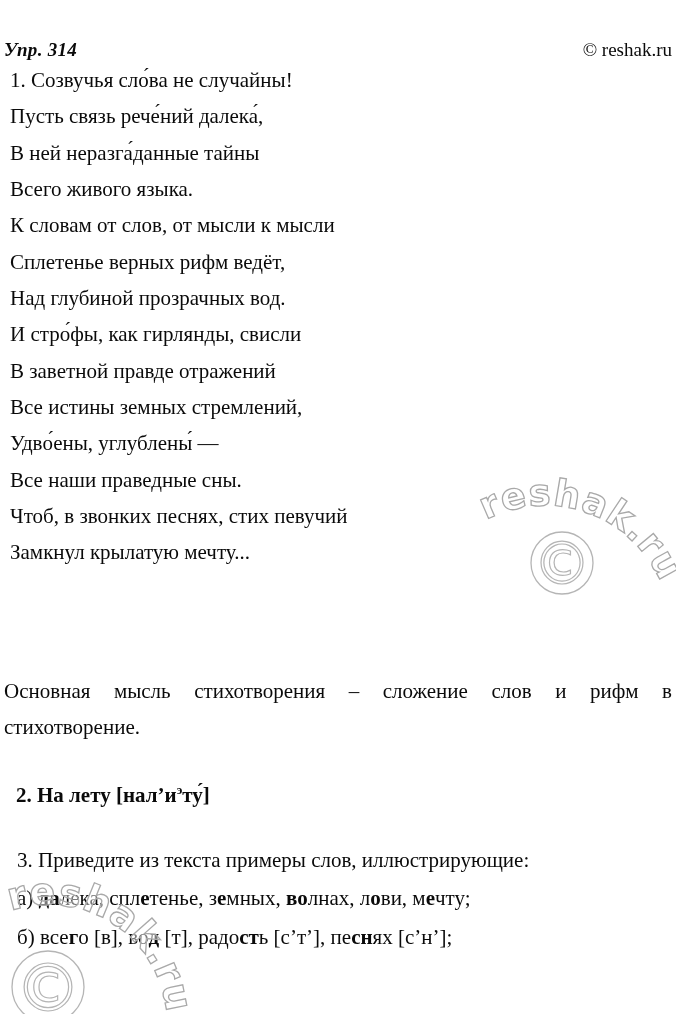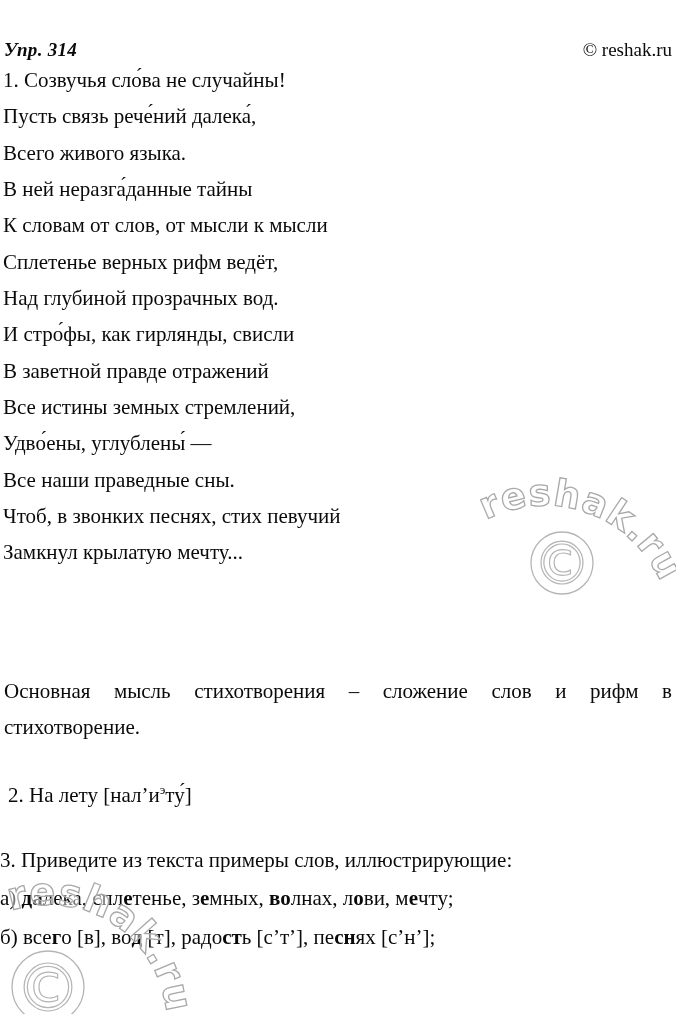--- a/index.html
+++ b/index.html
@@ -11,27 +11,27 @@
     font-family:"Liberation Serif", serif;
     color:#0a0a0a;
     margin-top:36px;
   }
   .abs{position:absolute;left:0;right:0;}
   
   #header{top:0;height:30px;padding:3px 4px 0 4px;display:flex;justify-content:space-between;align-items:flex-start;}
   .exercise{font-weight:bold;font-style:italic;font-size:19px;letter-spacing:0.3px;}
   .copyright{font-size:19px;}
   
-  #poem{top:26px;padding-left:3px;font-size:21px;line-height:36.35px;}
+  #poem{top:26px;padding-left:10px;font-size:21px;line-height:36.35px;}
   
   #summary{top:637px;padding:0 4px;font-size:21px;line-height:36.4px;}
   #summary .just{text-align:justify;text-align-last:justify;}
   
-  #section2{top:741px;padding-left:8px;font-size:21px;line-height:36px;}
-  #section3{top:805px;padding-left:0;font-size:21px;line-height:38.3px;}
+  #section2{top:741px;padding-left:16px;font-size:21px;line-height:36px;font-weight:bold;}
+  #section3{top:805px;padding-left:17px;font-size:21px;line-height:38.3px;}
   #section4{top:981px;padding-left:4px;font-size:21px;line-height:36px;}
   .b{font-weight:bold;}
   .sup{vertical-align:super;font-size:0.62em;line-height:0;}
   
   svg.stamp{position:absolute;pointer-events:none;}
   #stamp-right{left:468px;top:418px;}
   #stamp-bottom{left:-25px;top:845px;}
   .wm-text{
     font-family:"DejaVu Sans", sans-serif;
     font-weight:bold;
@@ -52,22 +52,22 @@
 <div id="page">
 
   <div id="header" class="abs">
     <span class="exercise">Упр. 314</span>
     <span class="copyright">© reshak.ru</span>
   </div>
 
   <div id="poem" class="abs">
       <div>1. Созвучья сло́ва не случайны!</div>
       <div>Пусть связь рече́ний далека́,</div>
+      <div>В ней неразга́данные тайны</div>
       <div>Всего живого языка.</div>
-      <div>В ней неразга́данные тайны</div>
       <div>К словам от слов, от мысли к мысли</div>
       <div>Сплетенье верных рифм ведёт,</div>
       <div>Над глубиной прозрачных вод.</div>
       <div>И стро́фы, как гирлянды, свисли</div>
       <div>В заветной правде отражений</div>
       <div>Все истины земных стремлений,</div>
       <div>Удво́ены, углублены́ —</div>
       <div>Все наши праведные сны.</div>
       <div>Чтоб, в звонких песнях, стих певучий</div>
       <div>Замкнул крылатую мечту...</div>

